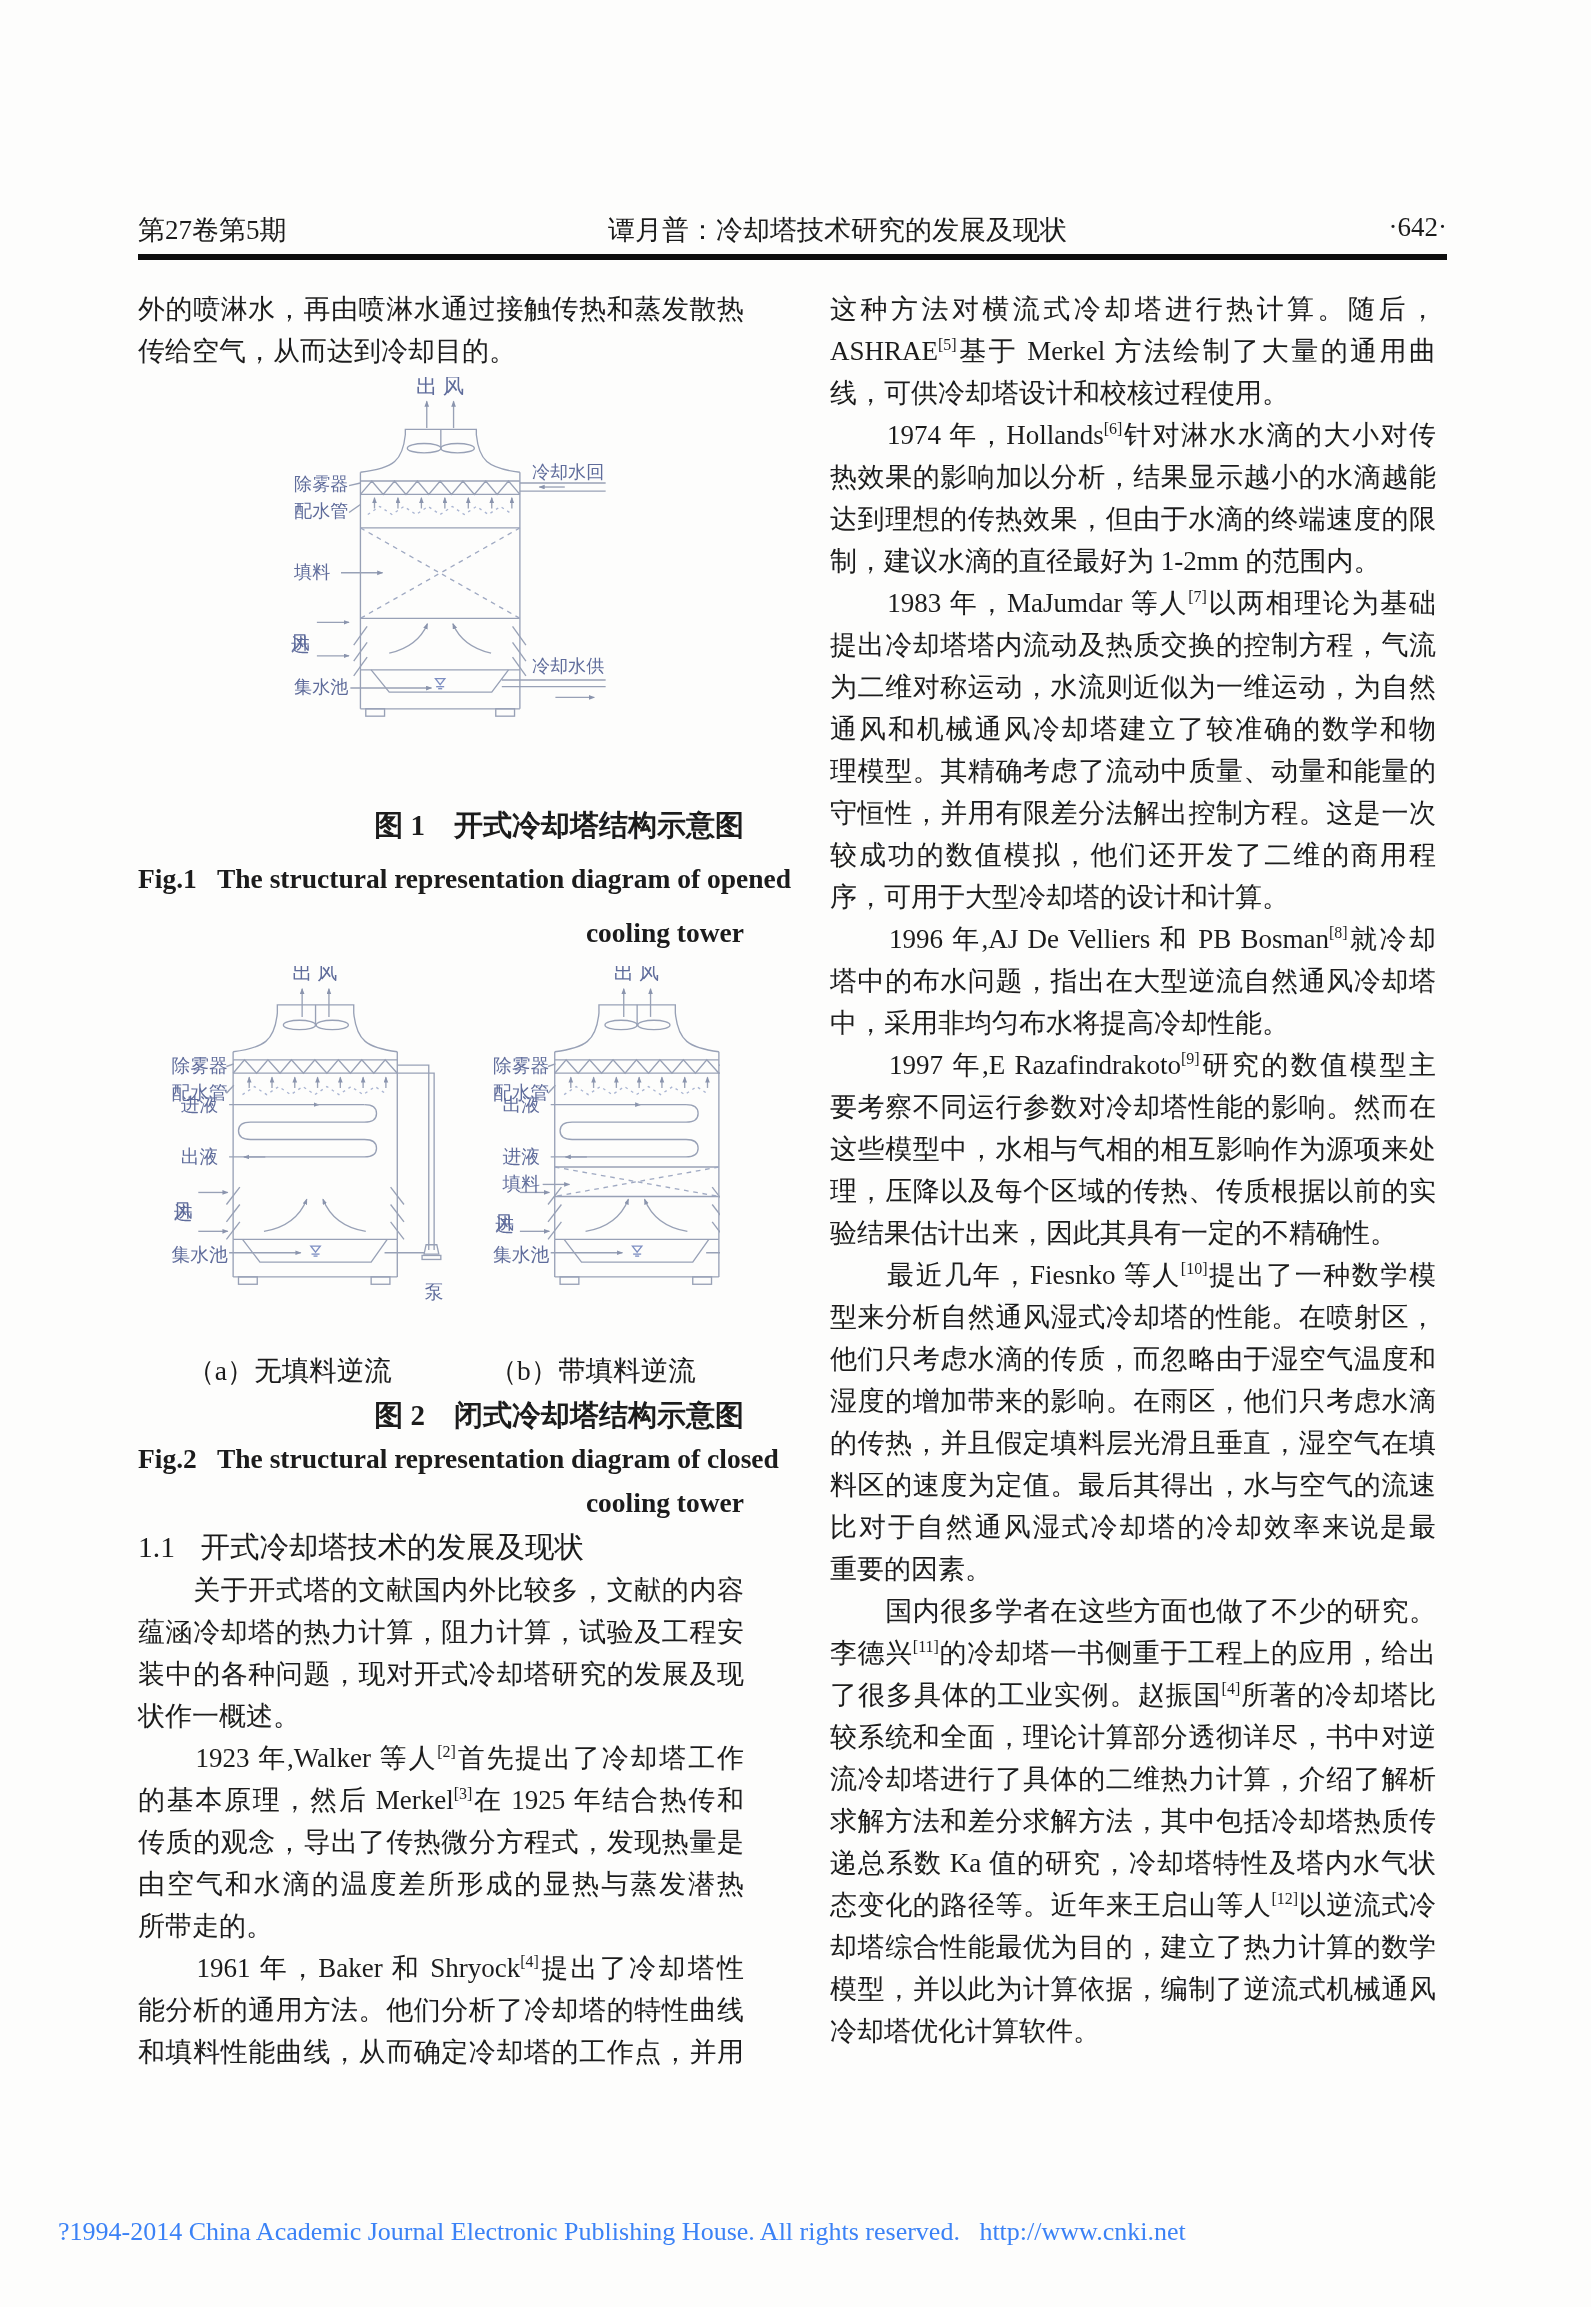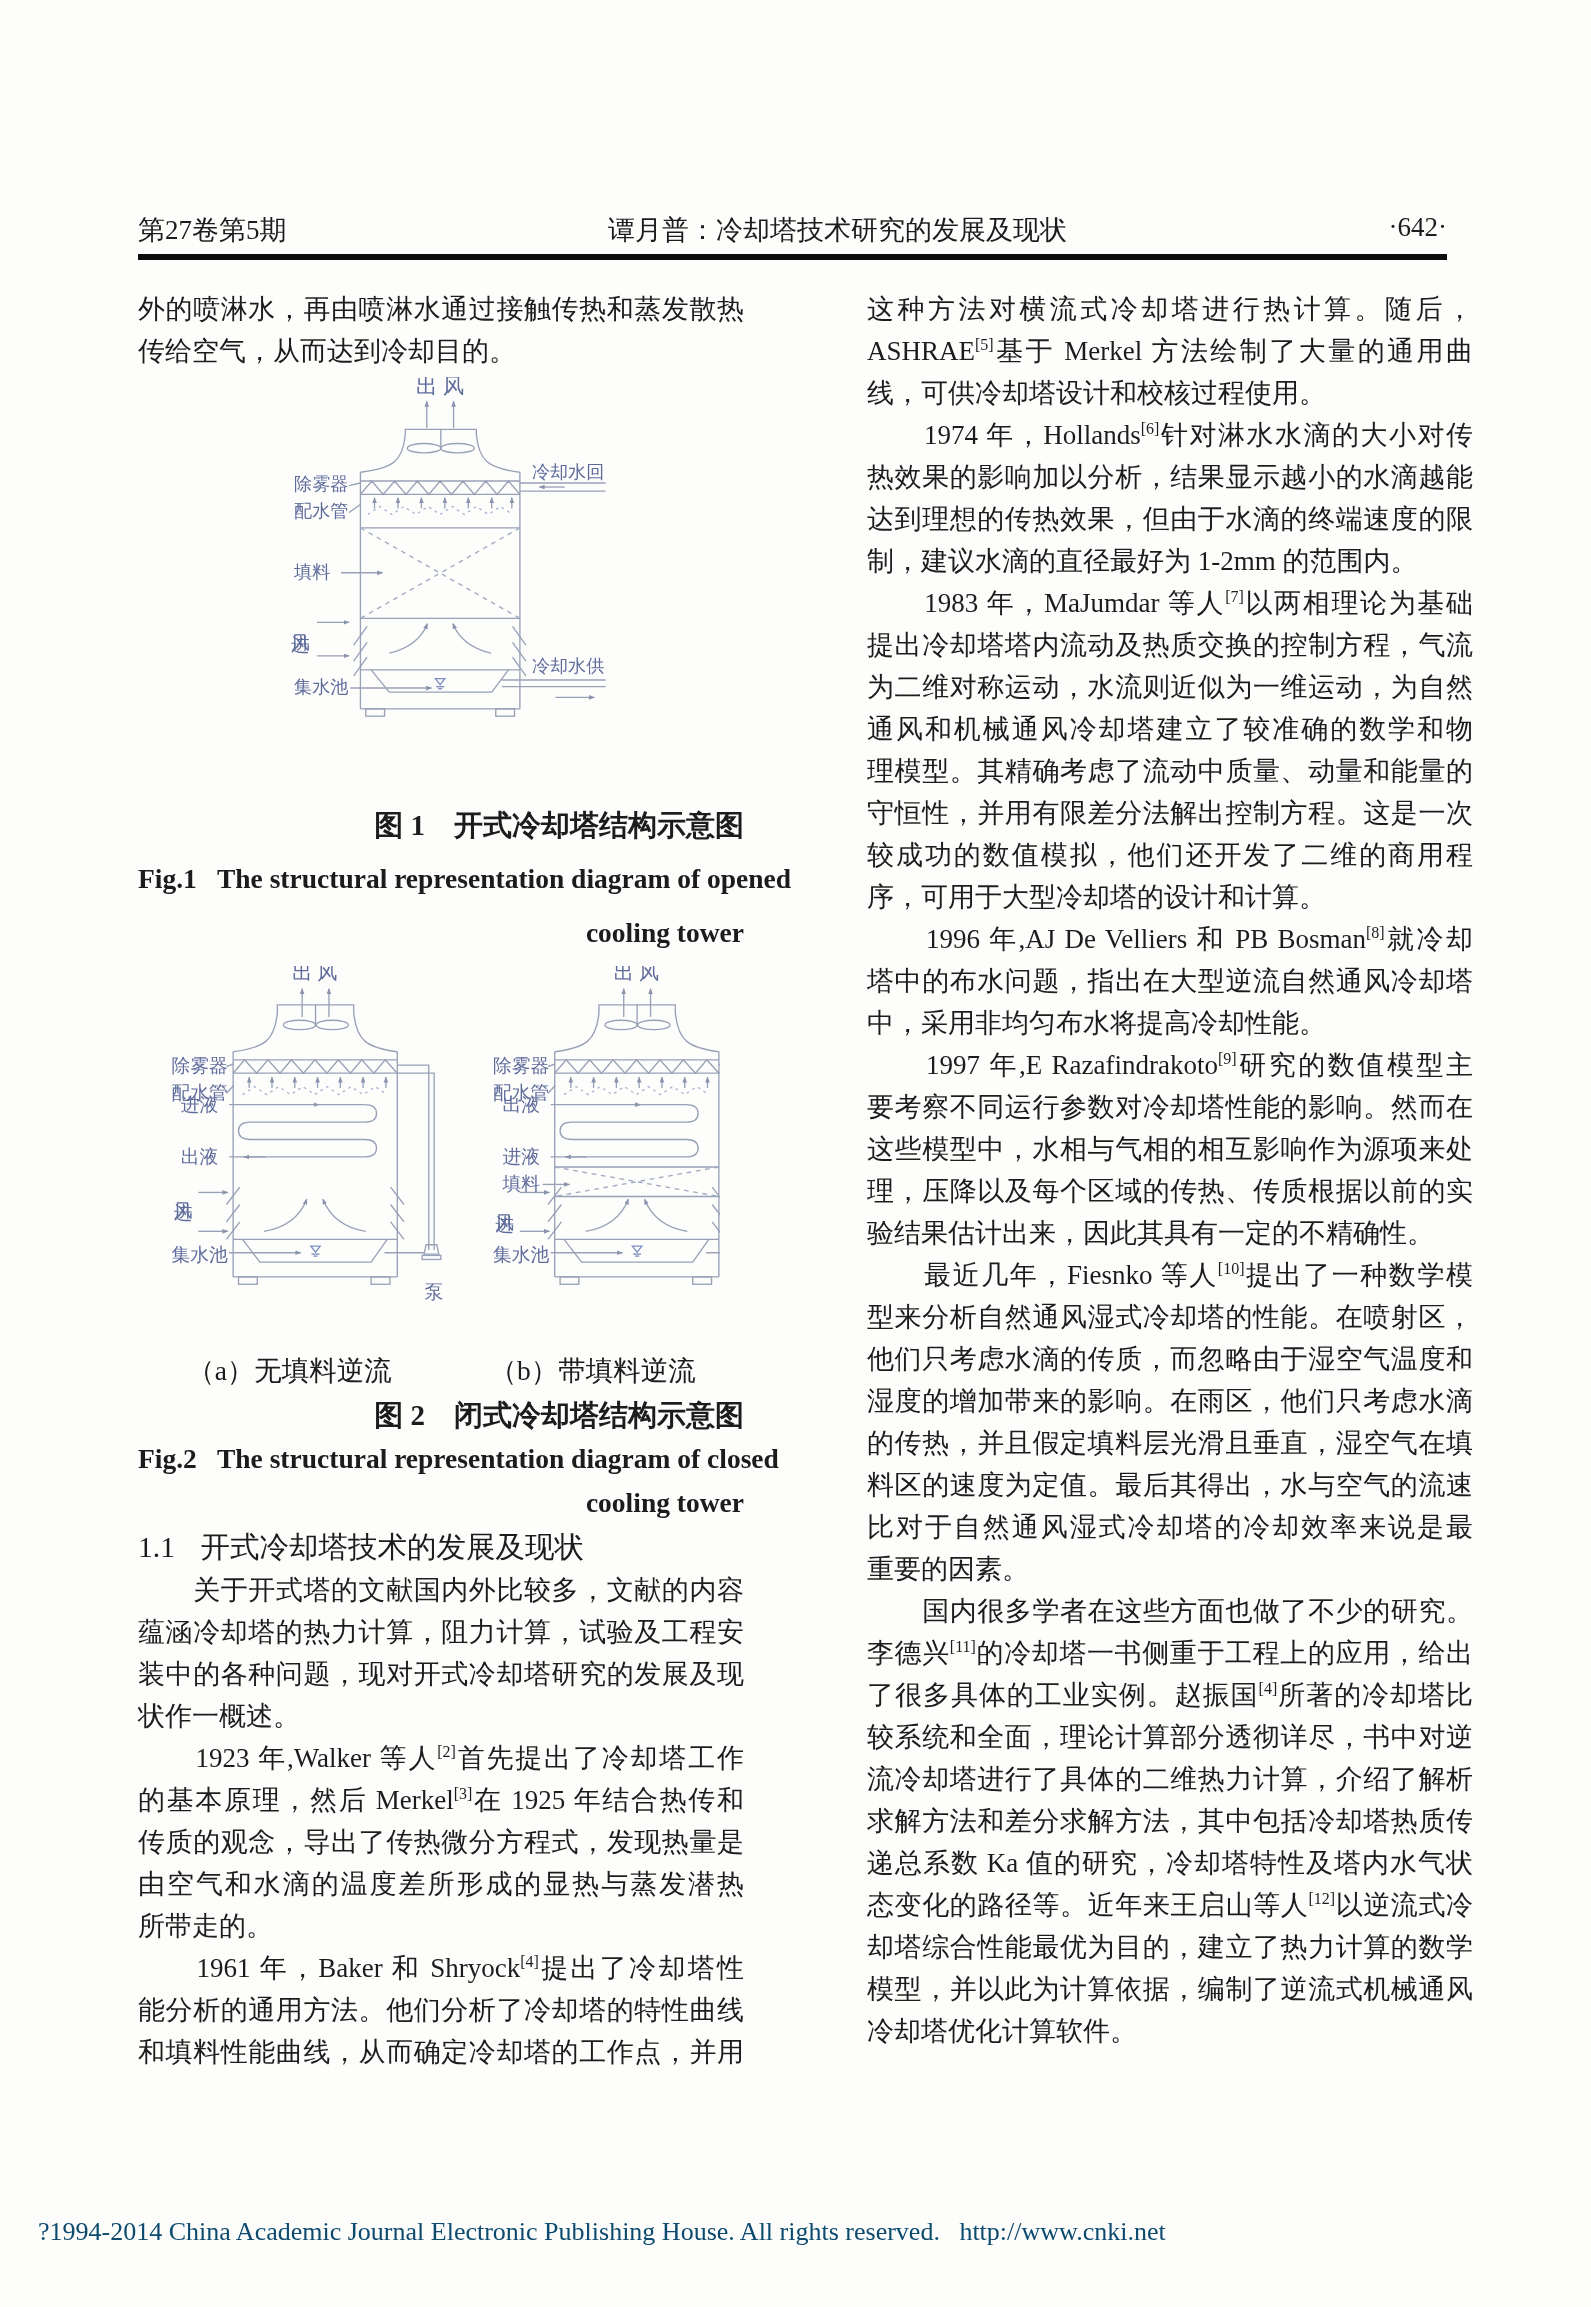--- a/index.html
+++ b/index.html
@@ -11,42 +11,42 @@
     overflow:hidden;
   }
   .header{
     position:absolute;left:138px;width:1309px;top:212px;
     display:flex;align-items:flex-start;font-size:27px;
   }
   .htitle{flex:1;text-align:center;}
   .rule{position:absolute;left:138px;width:1309px;top:254px;height:6px;background:#0e0e0e;}
   .col{position:absolute;top:288px;width:606px;}
   .col.left{left:138px;}
-  .col.right{left:830px;margin-left:37px;}
+  .col.right{left:830px;}
   .tline{
     font-size:27px;line-height:42px;height:42px;
     text-align:justify;text-align-last:justify;
     white-space:pre-wrap;
   }
   .tline.tend{text-align-last:left;}
   .tline sup{font-size:16px;line-height:0;vertical-align:super;letter-spacing:0;}
   .figsvg{display:block;margin:5.4px auto 0;}
   .cap{text-align:right;font-weight:bold;white-space:pre;}
   .capcn{font-size:29px;}
   .capen{font-size:27.5px;}
   .lh80{line-height:54px;}
   .lh66{line-height:44px;}
   .mt118{margin-top:79px;}
   .cap-ab{display:flex;margin-top:48px;line-height:44px;font-weight:normal;font-size:27.5px;}
   .cap-ab span{flex:1;text-align:center;}
   .secheading{font-size:29.5px;line-height:44px;}
   .secheading .sp{margin-left:25.5px;}
   .footer{
-    position:absolute;left:38px;top:2217px;
-    font-size:26px;color:#0c4a6e;white-space:pre;
+    position:absolute;left:58px;top:2217px;
+    font-size:26px;color:#3b82f6;white-space:pre;
   }
   
   .fs{stroke:#98a1b6;fill:none;stroke-width:2;}
   .fsd{stroke:#aab5d2;fill:none;stroke-width:2;stroke-dasharray:4 6;}
   .fsd2{stroke:#9fa9c2;fill:none;stroke-width:2;stroke-dasharray:7 7;}
   .fblue{stroke:#7e8fc2;fill:none;stroke-width:2;}
   .fl{fill:#5f6c9b;font-size:28px;}
   .fl27{font-size:27px;}
   .flbig{font-size:32px;}
   .fl30{font-size:30px;}

